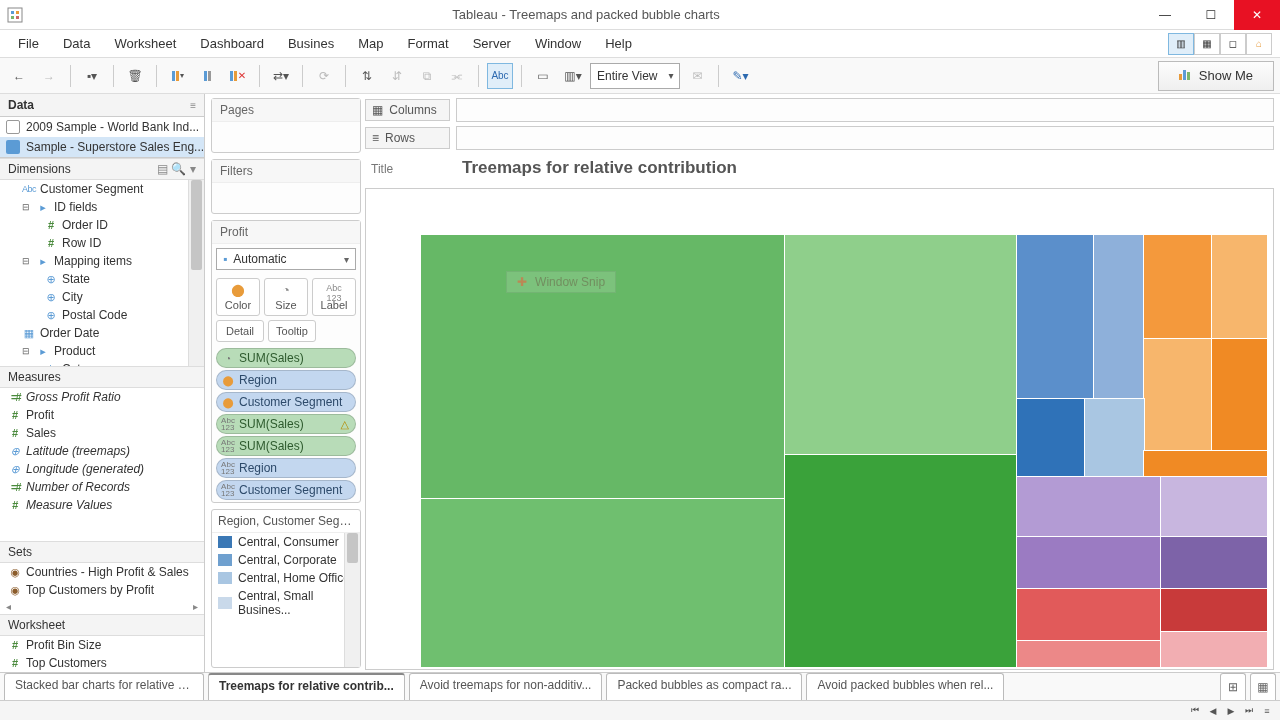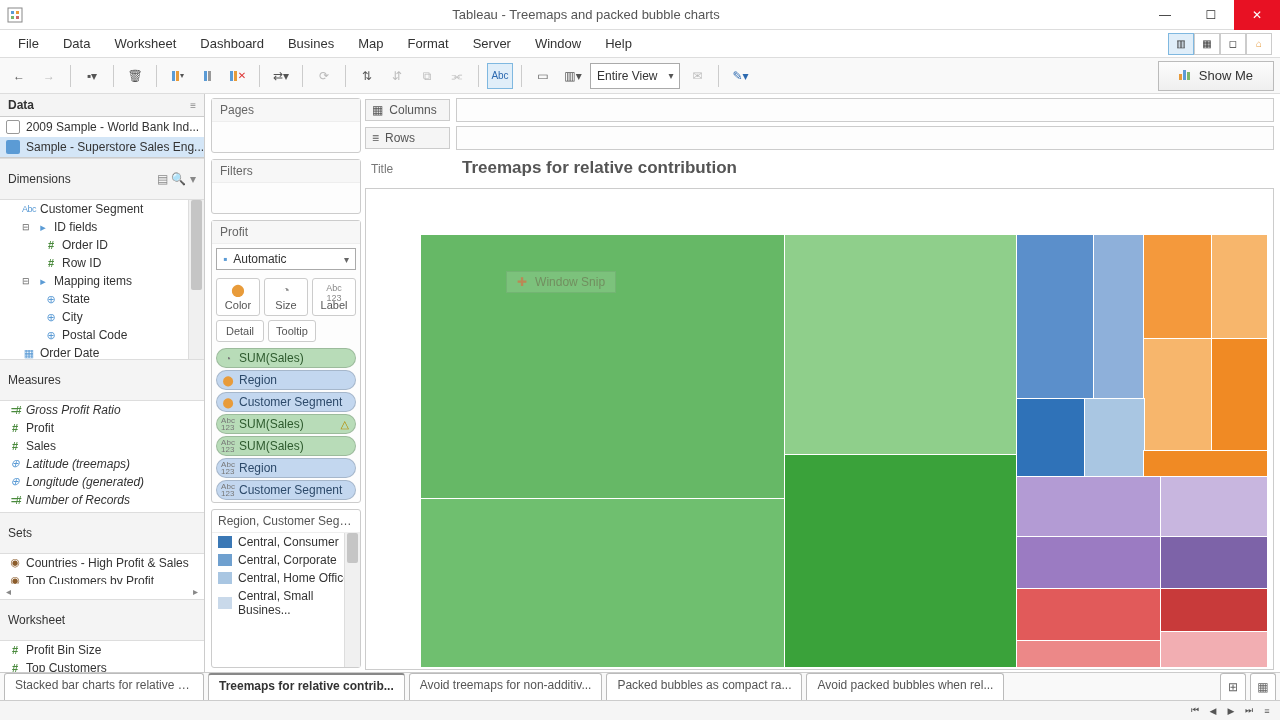--- a/index.html
+++ b/index.html
@@ -25,21 +25,21 @@
 .mainrow { flex:1; display:flex; overflow:hidden; }
 
 
 .datapane { width:205px; display:flex; flex-direction:column; border-right:1px solid #ccc; background:#fff; }
 .panehdr { background:#f4f4f4; border-bottom:1px solid #ccc; padding:4px 8px; font-weight:600; font-size:12px; display:flex; align-items:center; }
 .panehdr .menuglyph { margin-left:auto; color:#888; font-size:10px;}
 .dslist { border-bottom:1px solid #ccc; }
 .dsitem { padding:3px 6px; display:flex; align-items:center; gap:6px; font-size:12px; white-space:nowrap; overflow:hidden; text-overflow:ellipsis; }
 .dsitem.sel { background:#d4e6f7; }
 .dsicon { width:14px; height:14px; background:#5b9bd5; border-radius:2px; flex-shrink:0; }
-.subhdr { background:#f4f4f4; border-top:1px solid #ddd; border-bottom:1px solid #ddd; padding:13px 8px; font-size:12px; display:flex; align-items:center; color:#333; }
+.subhdr { background:#f4f4f4; border-top:1px solid #ddd; border-bottom:1px solid #ddd; padding:3px 8px; font-size:12px; display:flex; align-items:center; color:#333; }
 .scrolllist { overflow:hidden; }
 .row { padding:2px 6px 2px 8px; display:flex; align-items:center; gap:4px; font-size:12px; white-space:nowrap; }
 .indent1{padding-left:22px;} .indent2{padding-left:44px;}
 .italic{font-style:italic;}
 .ic { width:14px; display:inline-flex; justify-content:center; color:#6a9; font-size:11px; flex-shrink:0;}
 .ic.blue{color:#5b9bd5;}
 .ic.hash{color:#4a8a3d; font-weight:600;}
 .ic.hash-eq{color:#4a8a3d; font-weight:600; letter-spacing:-2px;}
 .ic.abc{color:#5b9bd5; font-size:9px; letter-spacing:-0.5px;}
 .ic.cal{color:#5b9bd5;}

